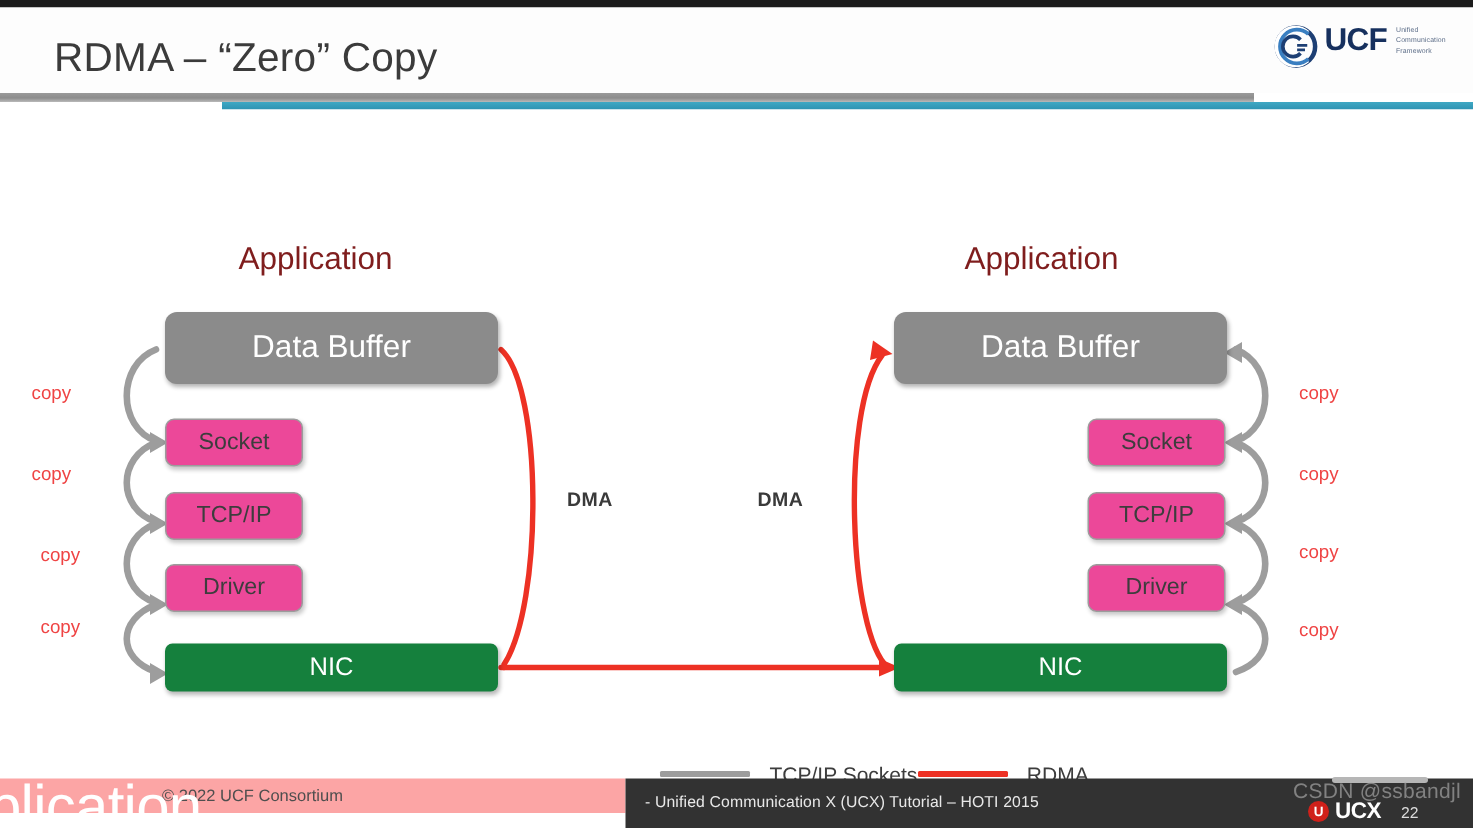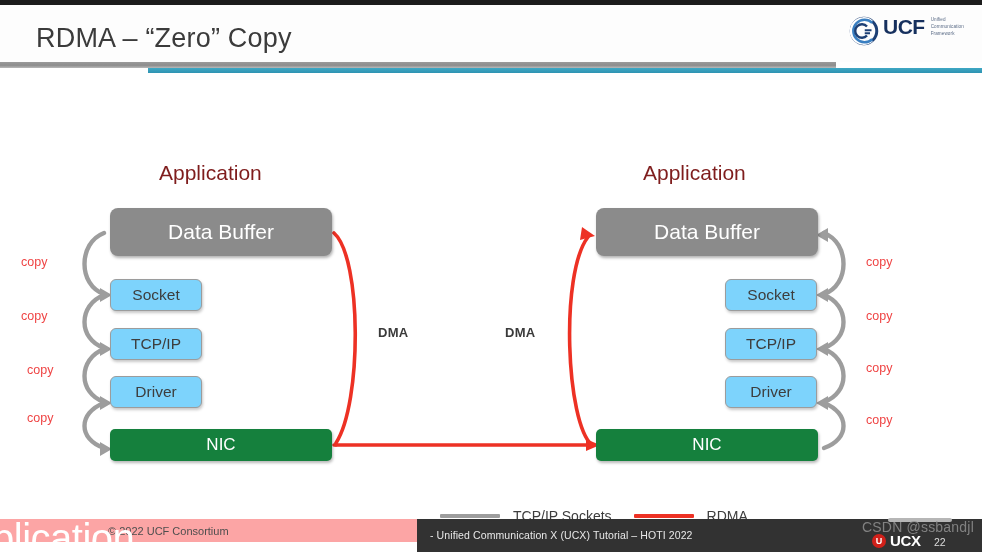--- a/index.html
+++ b/index.html
@@ -73,21 +73,21 @@
     background: #8b8b8b;
     box-shadow: 1px 2px 3px rgba(0,0,0,.30);
     display: flex; align-items: center; justify-content: center;
     color: #ffffff; font-size: 21px; white-space: nowrap;
   }
   .databuf-left  { left: 110px; top: 135px; width: 222px; }
   .databuf-right { left: 596px; top: 135px; width: 222px; }
 
   .layer {
     position: absolute; height: 32px; width: 92px;
-    border-radius: 6px; background: #7dd3fc; border: 1px solid #9c9c9c;
+    border-radius: 6px; background: #ec4899; border: 1px solid #9c9c9c;
     box-shadow: 1px 2px 3px rgba(0,0,0,.22);
     display: flex; align-items: center; justify-content: center;
     color: #3d3d3d; font-size: 15.5px; white-space: nowrap;
   }
   .nic {
     position: absolute; height: 32px; border-radius: 5px;
     background: #15803d;
     box-shadow: 1px 2px 3px rgba(0,0,0,.28);
     display: flex; align-items: center; justify-content: center;
     color: #ffffff; font-size: 17px; white-space: nowrap;
@@ -99,21 +99,21 @@
     position: absolute; font-size: 12.5px; color: #ef4444; white-space: nowrap;
   }
   .dma-lbl {
     position: absolute; font-size: 13px; color: #3a3a3a;
     font-weight: 600; letter-spacing: .3px; white-space: nowrap;
   }
 
   
   .legend {
     position: absolute; left: 440px; top: 508px;
-    display: flex; align-items: center; gap: 22px; text-align: right;
+    display: flex; align-items: center;  text-align: right;
   }
   .legend-item { display: flex; align-items: center; gap: 13px; }
   .swatch { display: block; width: 60px; height: 4px; border-radius: 1px; }
   .sw-gray { background: #9d9d9d; }
   .sw-red  { background: #ed3124; height: 4.5px; }
   .legend-text { font-size: 14px; color: #3d3d3d; white-space: nowrap; }
 
   
   .next-slide-peek {
     position: absolute; left: 0; top: 519px; width: 417px; height: 23px;
@@ -266,21 +266,21 @@
       <span class="legend-text">RDMA</span>
     </div>
   </div>
 
   <div class="next-slide-peek">
     <div class="peek-copy">© 2022 UCF Consortium</div>
   </div>
   <div class="peek-big">plication</div>
 
   <div class="footer-bar"></div>
-  <div class="footer-text">- Unified Communication X (UCX) Tutorial – HOTI 2022</div>
+  <div class="footer-text">- Unified Communication X (UCX) Tutorial – HOTI 2015</div>
 
   <div class="scroll-tick"></div>
   <div class="watermark">CSDN @ssbandjl</div>
 
   <div class="ucx-logo">
     <span class="ucx-dot">U</span>
     <span class="ucx-word">UCX</span>
   </div>
   <div class="page-num">22</div>
 

